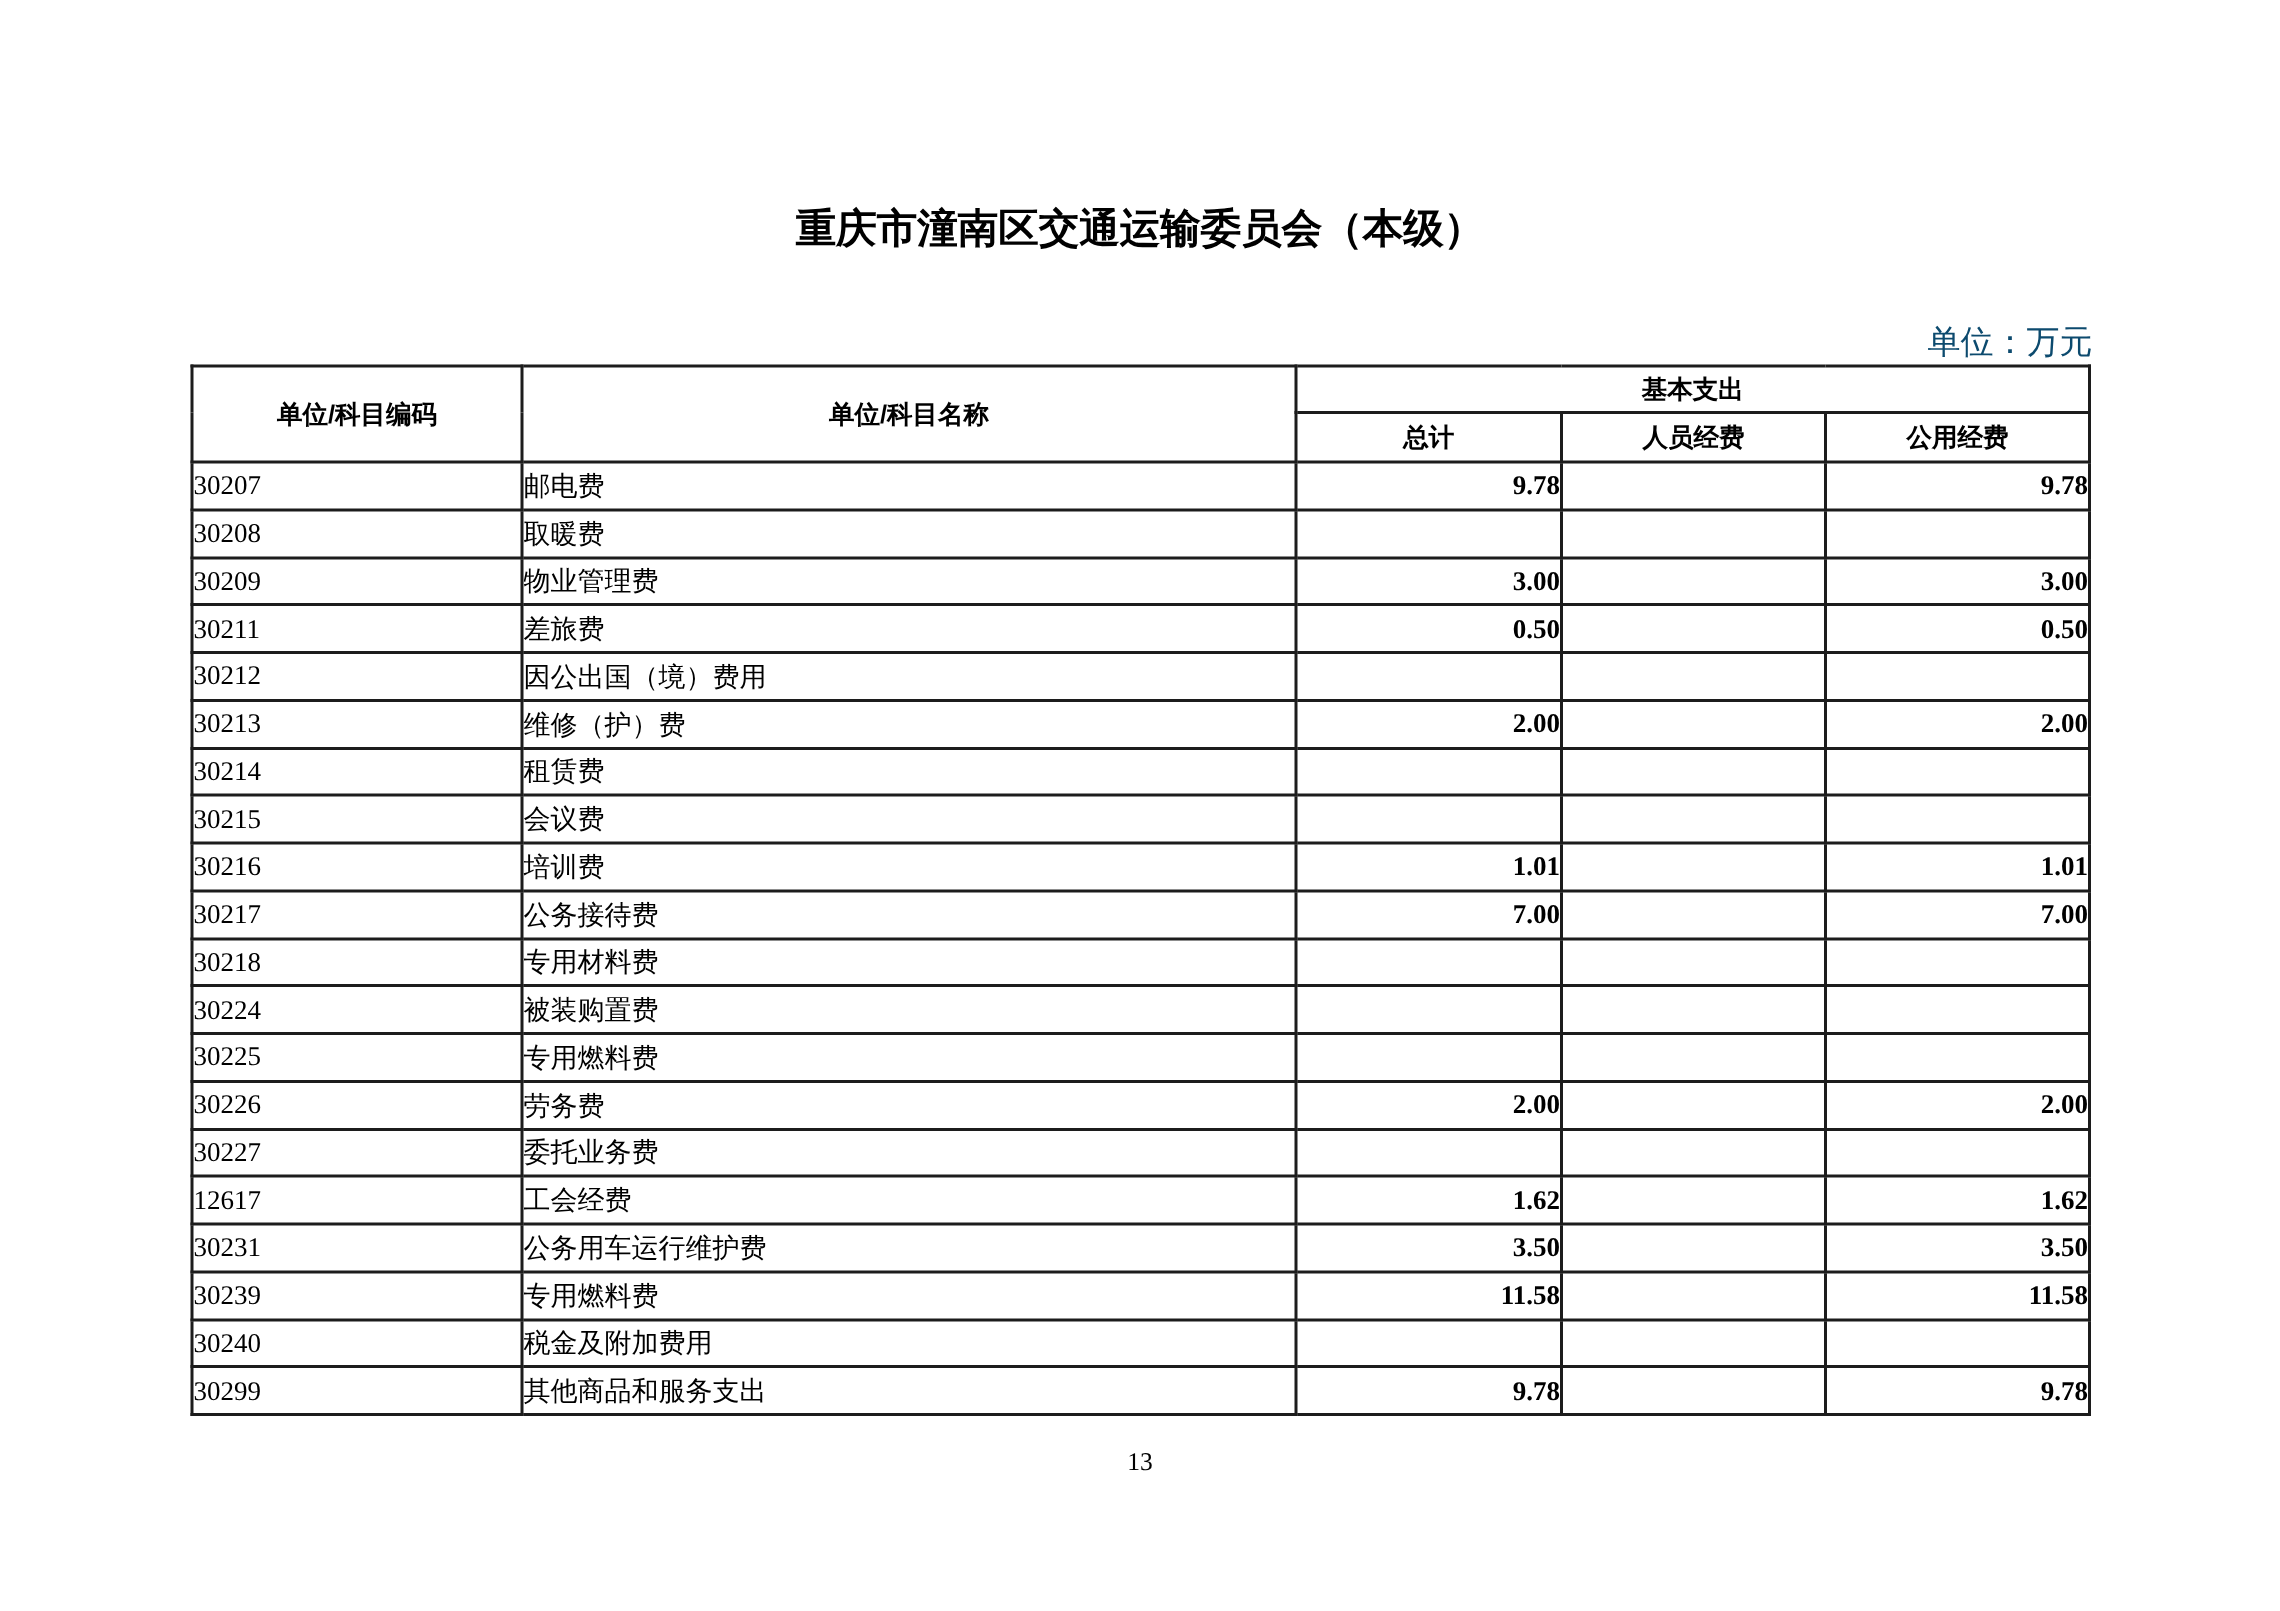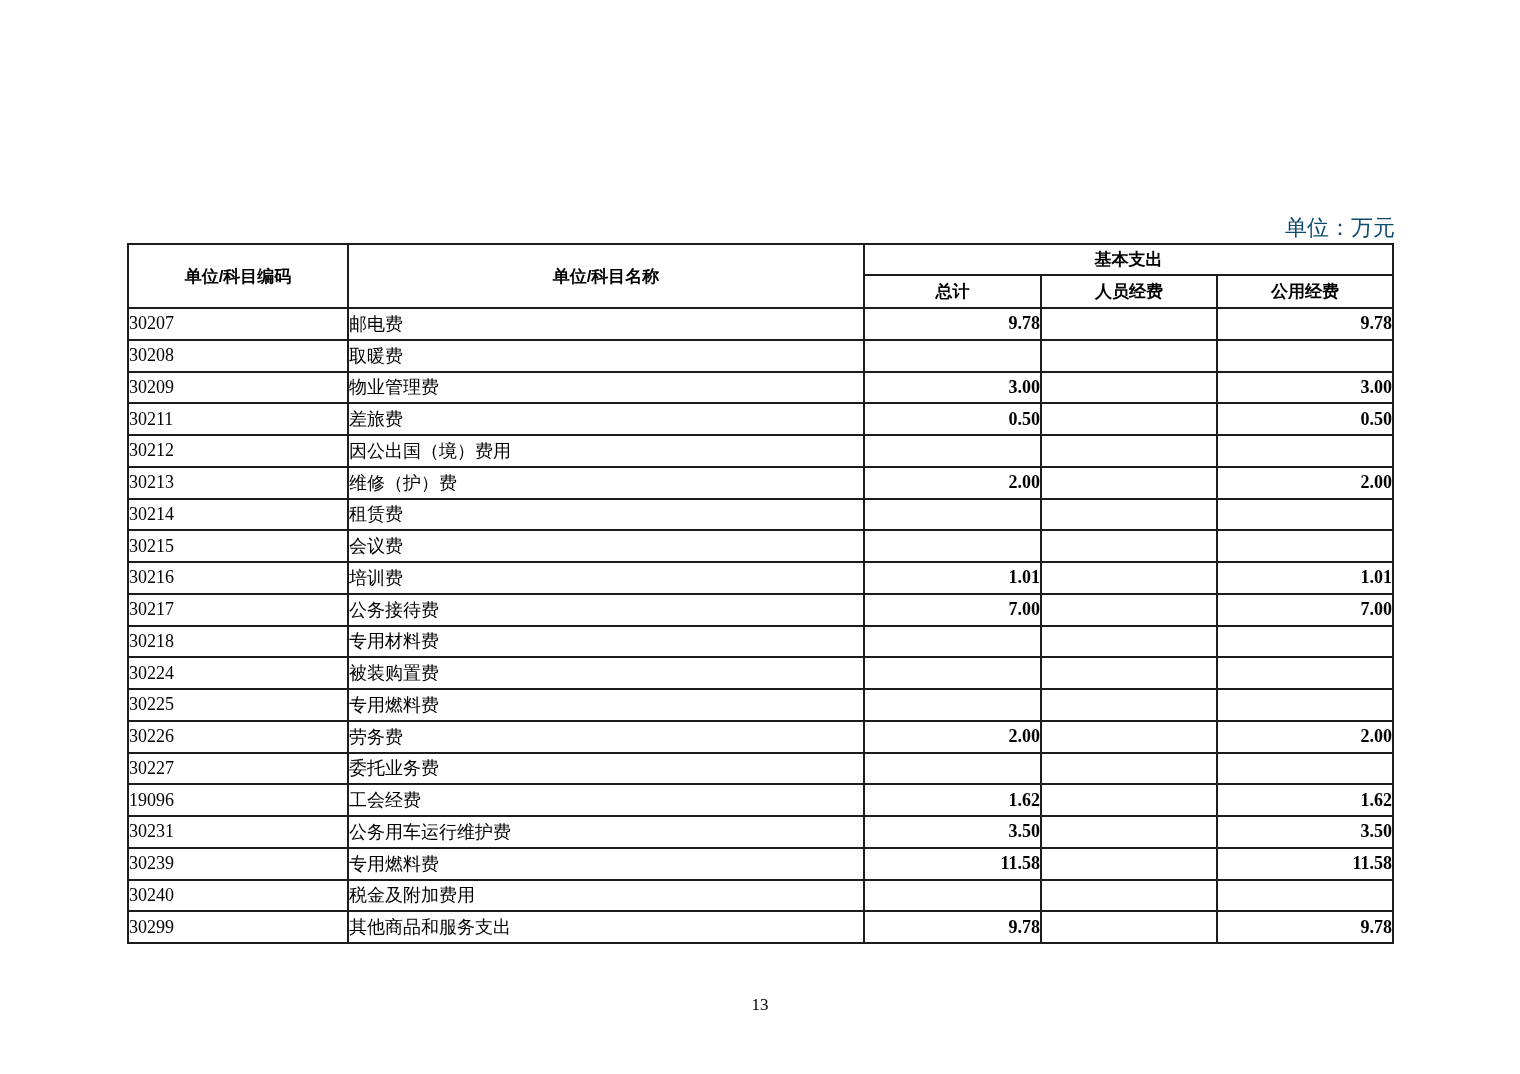--- a/index.html
+++ b/index.html
@@ -63,32 +63,33 @@
   table.budget tbody tr { height: 31.75px; }
   table.budget tbody td {
     font-size: 18px;
     vertical-align: middle;
   }
   td.code { padding-left: 18px; text-align: left; margin-left: 27px; }
   td.name { padding-left: 13px; text-align: left; }
   td.num  { padding-right: 3px; text-align: right; font-weight: bold; }
   .page-number {
     position: absolute;
-    top: 995px;
+    top: 965px;
     left: 0;
     width: 1520px;
     text-align: center;
     font-size: 17px;
     color: #000000;
   }
 </style>
 </head>
 <body>
 
 <div class="title-block">
+  <div>重庆市潼南区交通运输委员会（本级）</div>
 </div>
 
 <div class="unit-note">单位：万元</div>
 
 <table class="budget">
   <colgroup>
     <col style="width:220px">
     <col style="width:516px">
     <col style="width:177px">
     <col style="width:176px">
@@ -206,21 +207,21 @@
         <td class="num">2.00</td>
       </tr>
       <tr>
         <td class="code">30227</td>
         <td class="name">委托业务费</td>
         <td class="num"></td>
         <td class="num"></td>
         <td class="num"></td>
       </tr>
       <tr>
-        <td class="code">19096</td>
+        <td class="code">12617</td>
         <td class="name">工会经费</td>
         <td class="num">1.62</td>
         <td class="num"></td>
         <td class="num">1.62</td>
       </tr>
       <tr>
         <td class="code">30231</td>
         <td class="name">公务用车运行维护费</td>
         <td class="num">3.50</td>
         <td class="num"></td>

